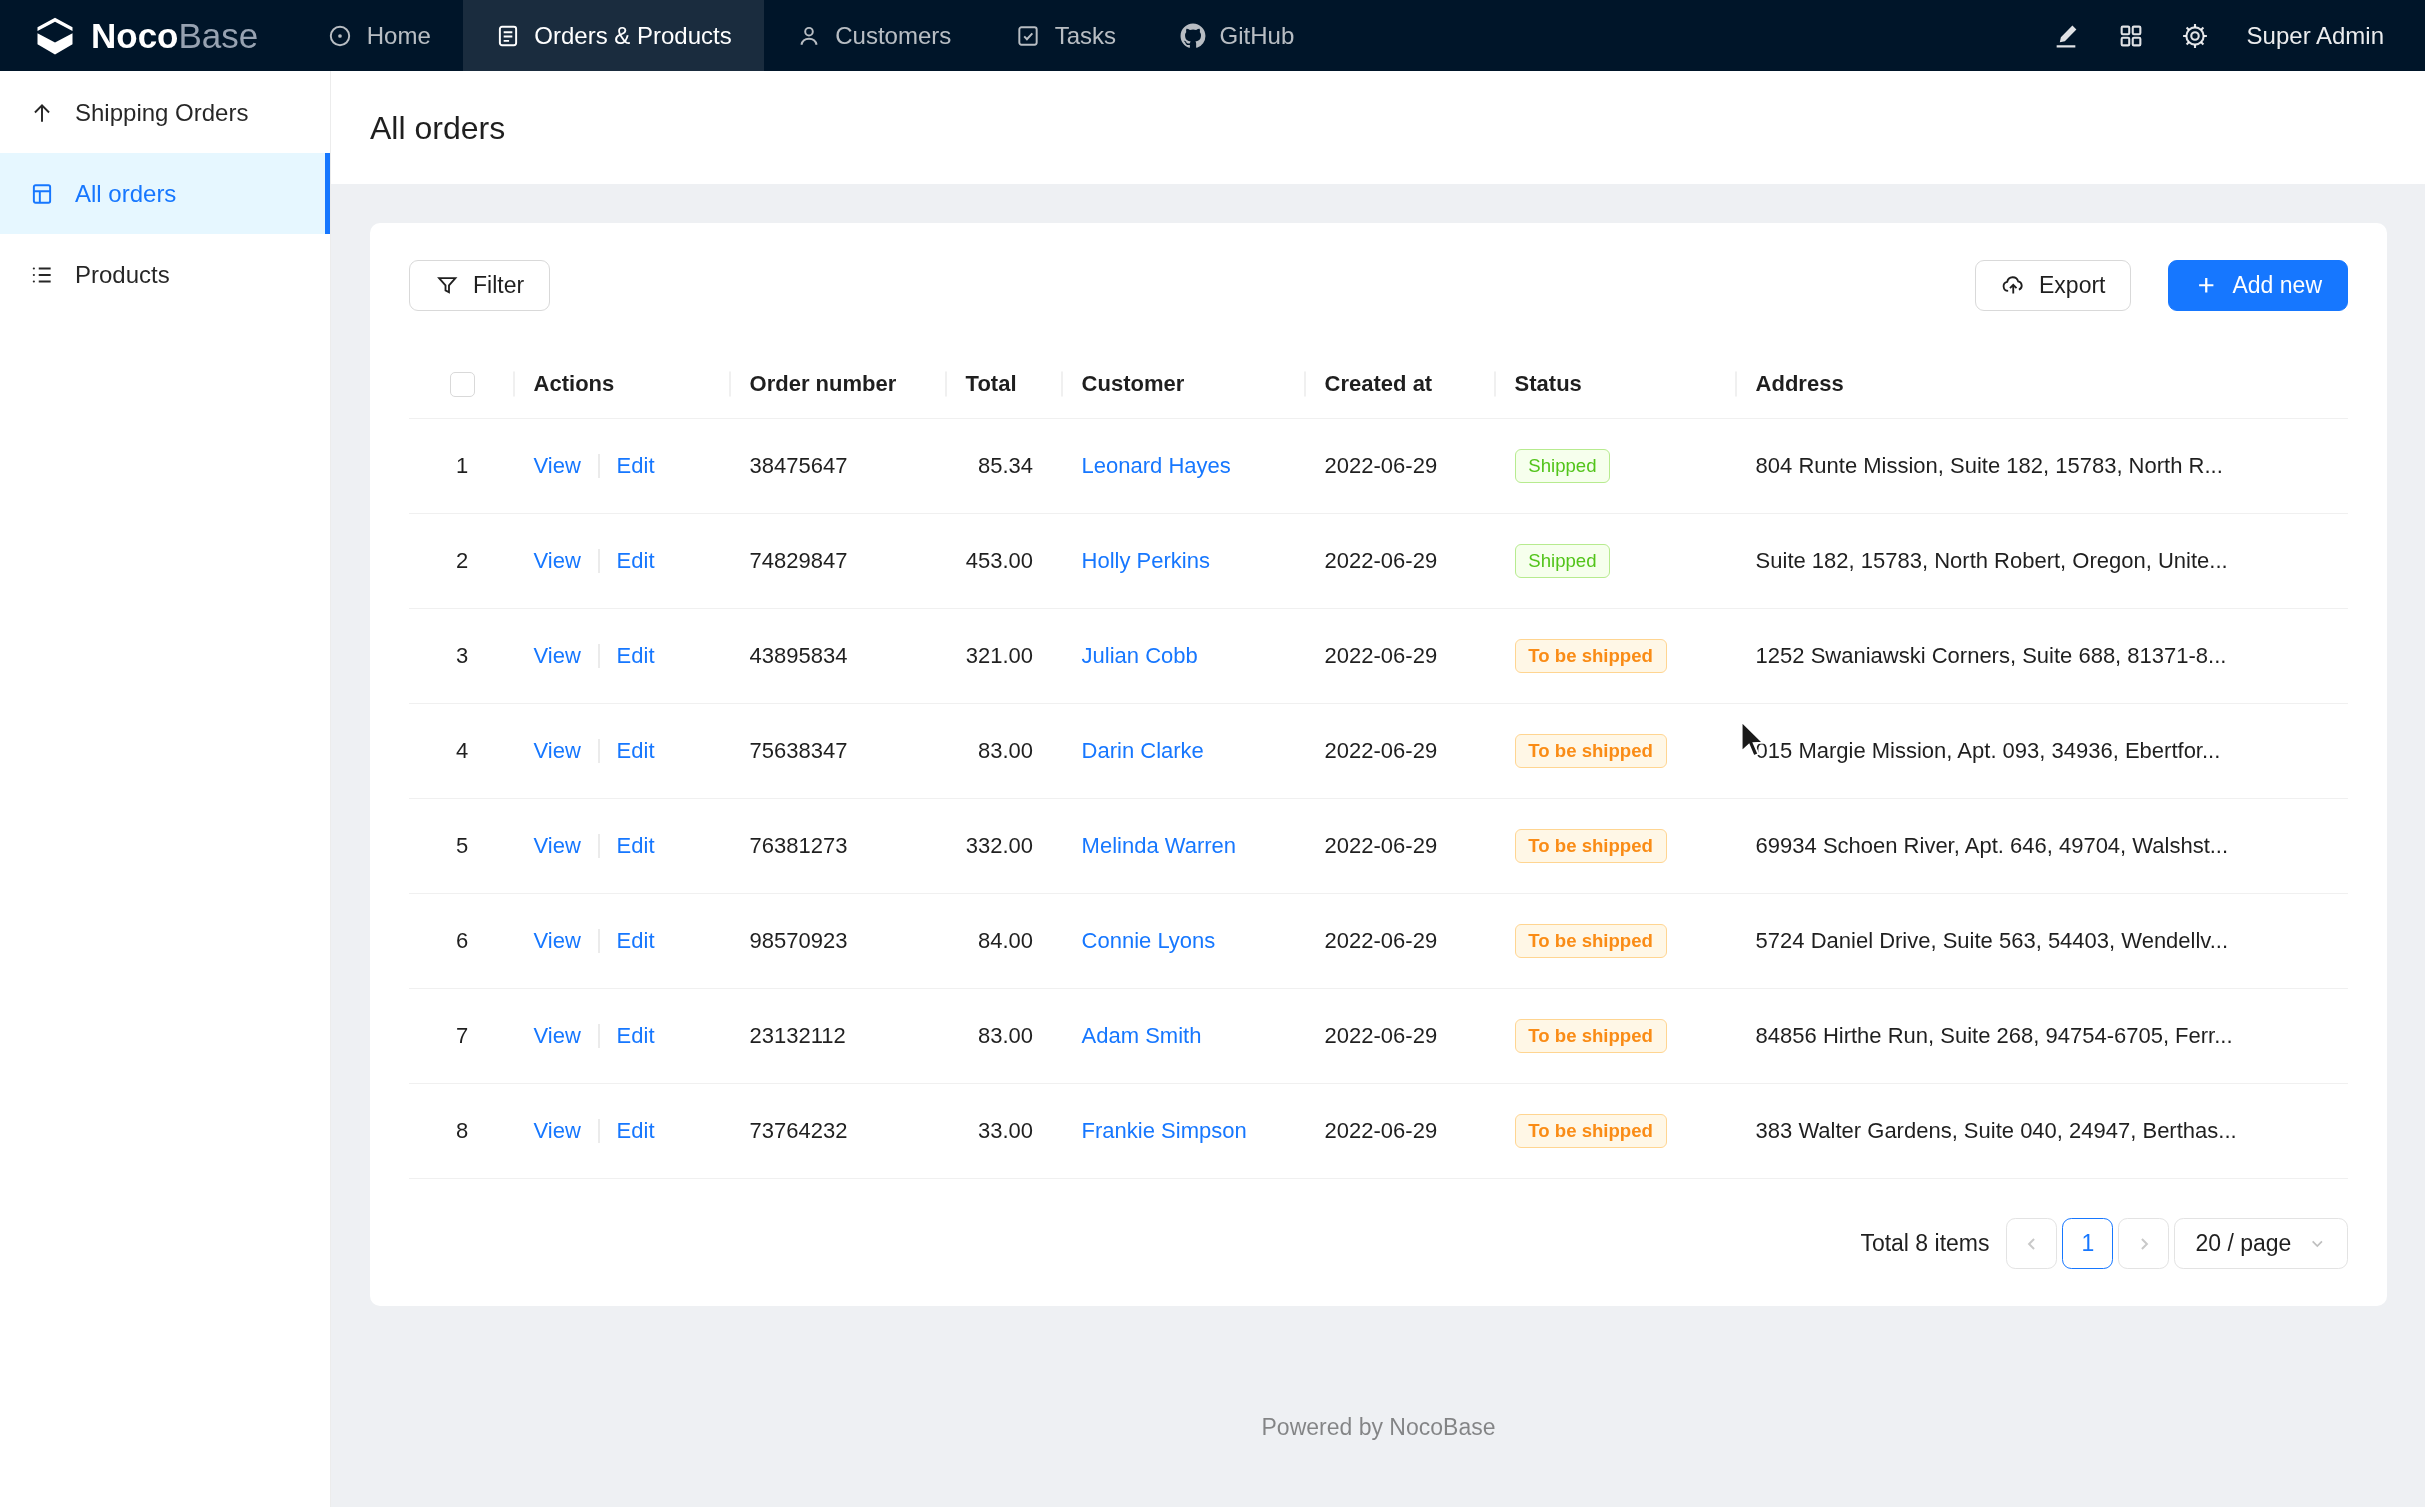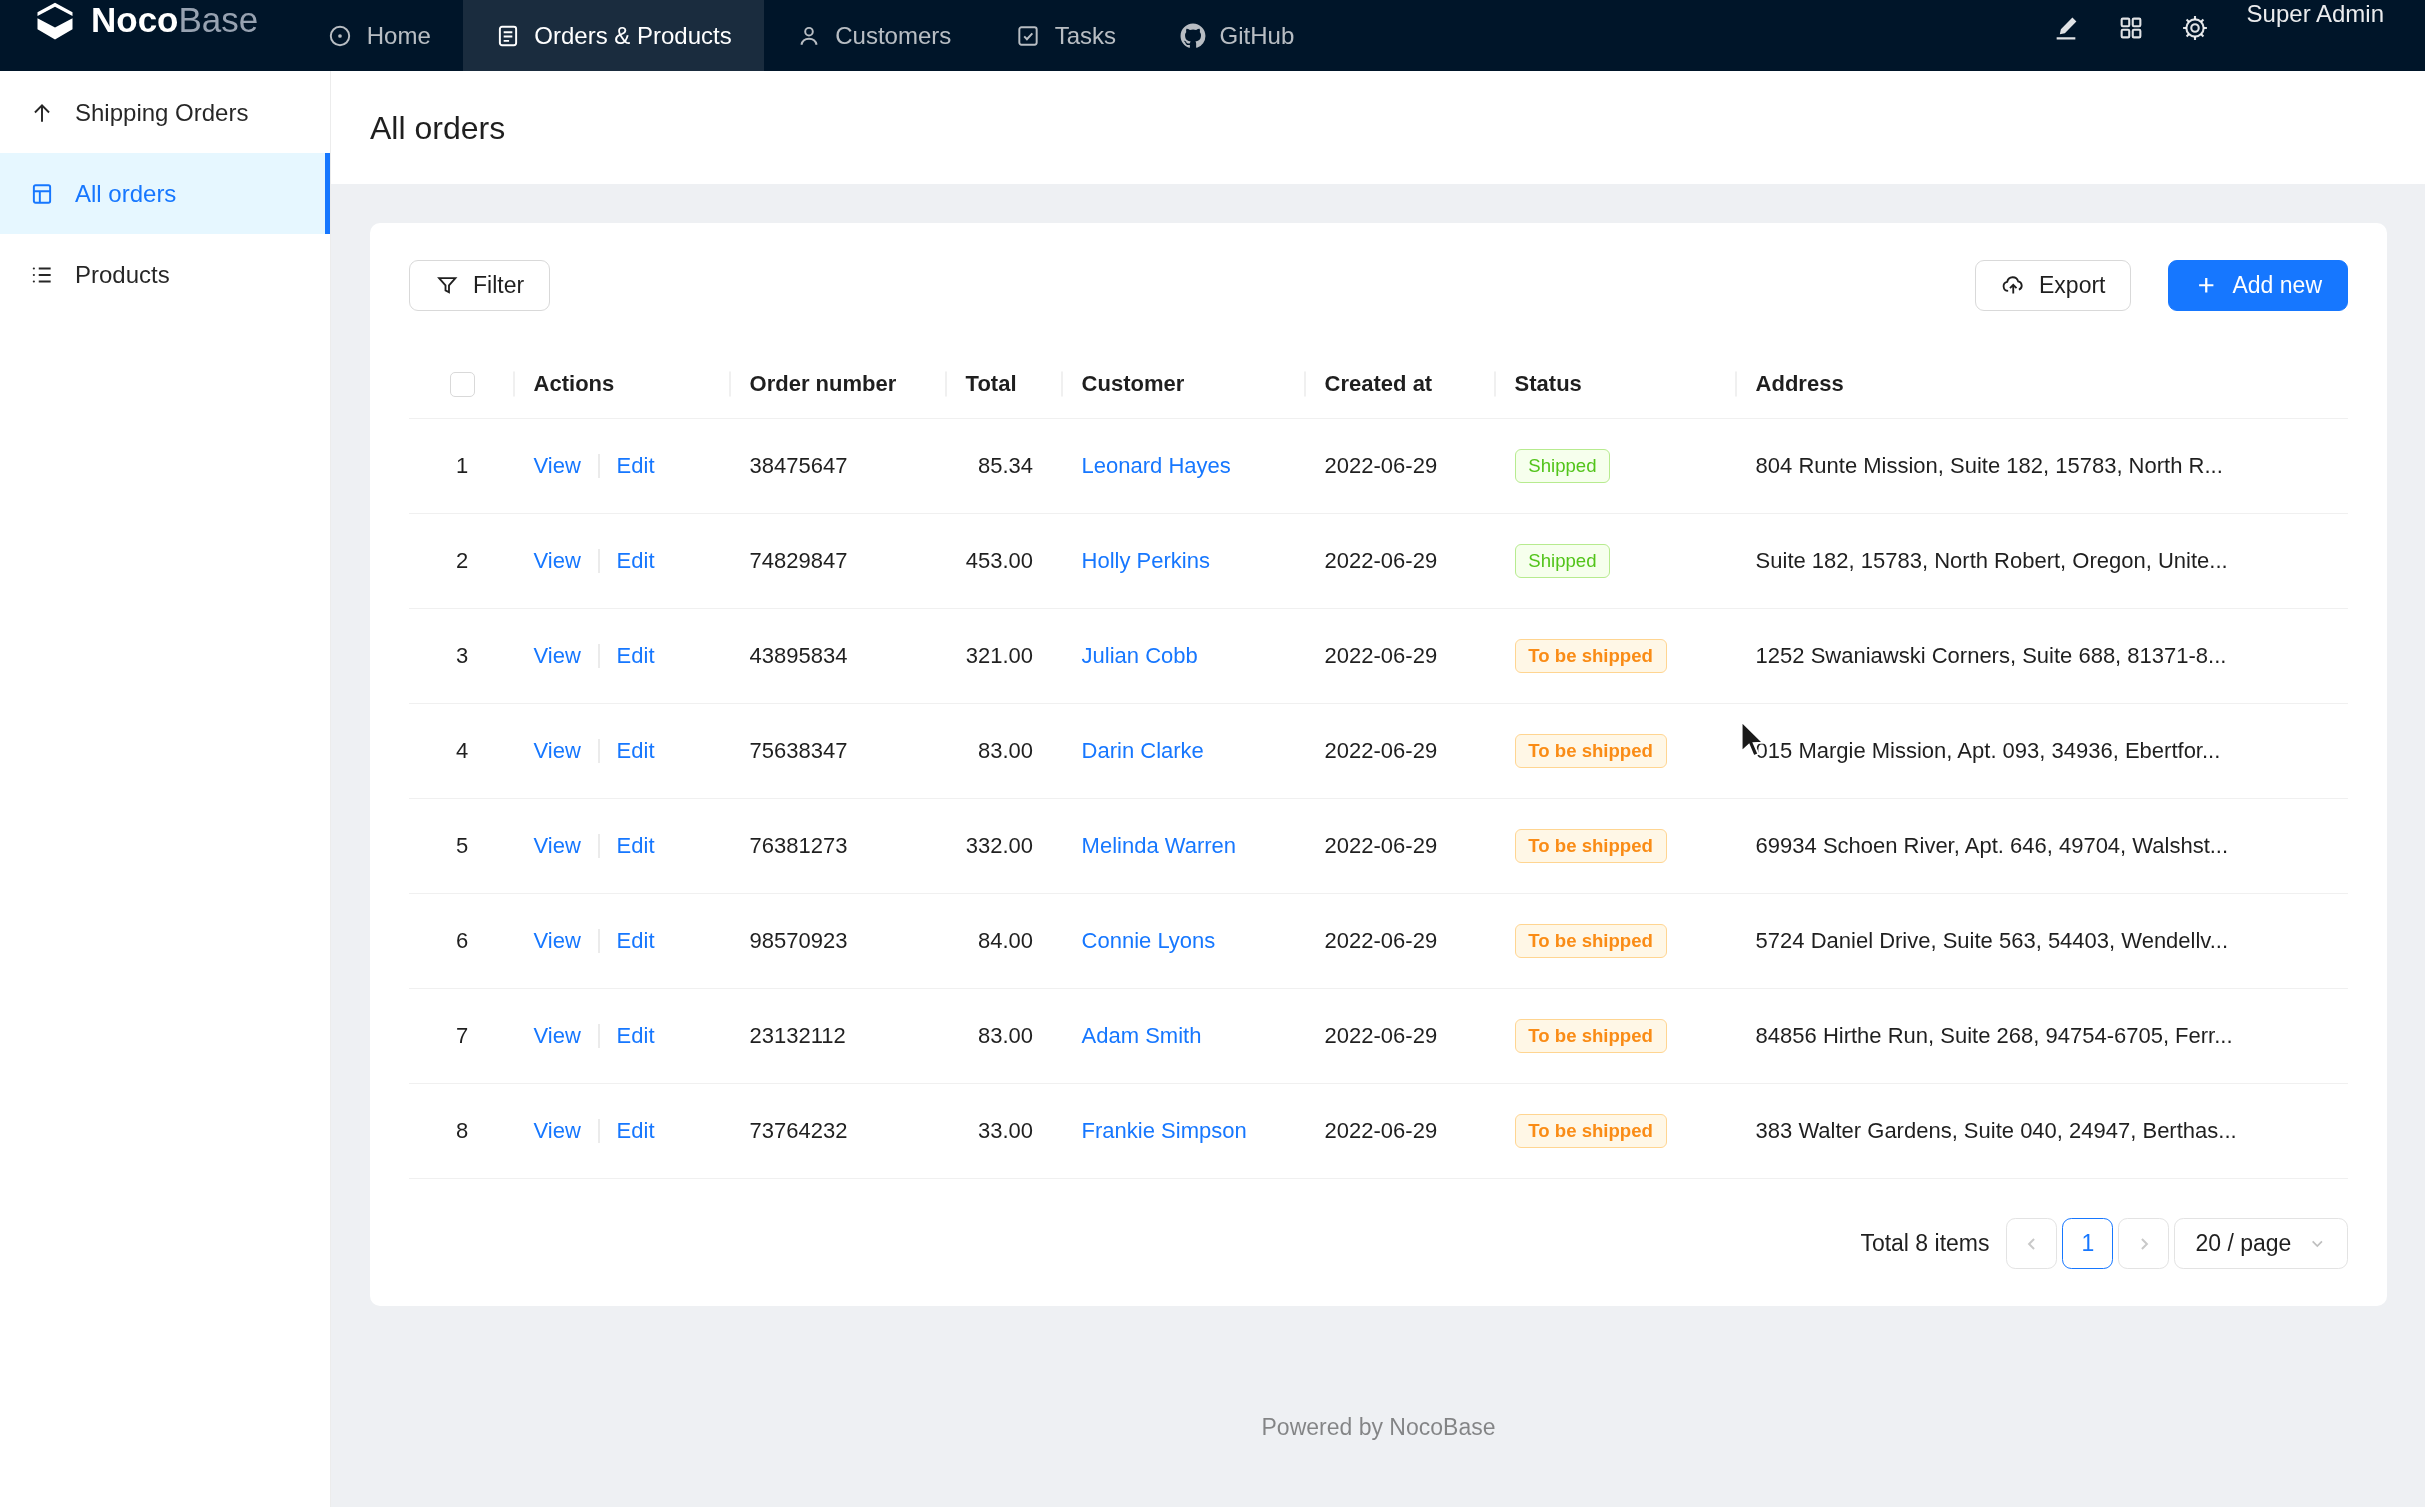--- a/index.html
+++ b/index.html
@@ -7,31 +7,31 @@
   body {
     font-family:"Liberation Sans", sans-serif;
     color:rgba(0,0,0,0.88);
     background:#eef0f3;
     position:relative;
   }
   svg { display:block; }
 
   
   .navbar { height:71px; background:#001529; display:flex; align-items:stretch; }
-  .brand { display:flex; gap:15px; padding:0 37px 0 34px; }
+  .brand { display:flex; align-items:center; gap:15px; padding:0 37px 0 34px; }
   .logo svg { width:42px; height:42px; }
   .brand-text { font-size:35px; white-space:nowrap; }
   .brand-text b { color:#ffffff; font-weight:700; }
   .brand-text i { font-style:normal; color:#97a2b1; font-weight:400; }
   .nav-menu { display:flex; align-items:stretch; }
   .nav-item { display:flex; align-items:center; gap:13.5px; padding:0 32px; font-size:24px;
               color:rgba(255,255,255,0.72); cursor:pointer; white-space:nowrap; }
   .nav-item svg { width:26px; height:26px; }
   .nav-item.active { background:rgba(255,255,255,0.10); color:#ffffff; }
-  .nav-right { margin-left:auto; display:flex; align-items:flex-start; gap:8.5px; padding-right:42px; }
+  .nav-right { margin-left:auto; display:flex; align-items:center; gap:8.5px; padding-right:42px; }
   .icon-btn { width:56px; height:56px; display:flex; align-items:center; justify-content:center;
               color:rgba(255,255,255,0.88); cursor:pointer; border-radius:8.5px; }
   .icon-btn svg { width:28px; height:28px; }
   .user-name { font-size:24px; color:rgba(255,255,255,0.92); margin-left:15px; white-space:nowrap; }
 
   
   .body-row { display:flex; height:1437px; }
   .sidebar { width:331px; background:#ffffff; border-right:0.8px solid #ececec; padding-top:1px; flex:none; }
   .side-item { position:relative; height:81px; display:flex; align-items:center; gap:20px;
                padding:0 29px; font-size:24px; color:rgba(0,0,0,0.85); cursor:pointer; }

